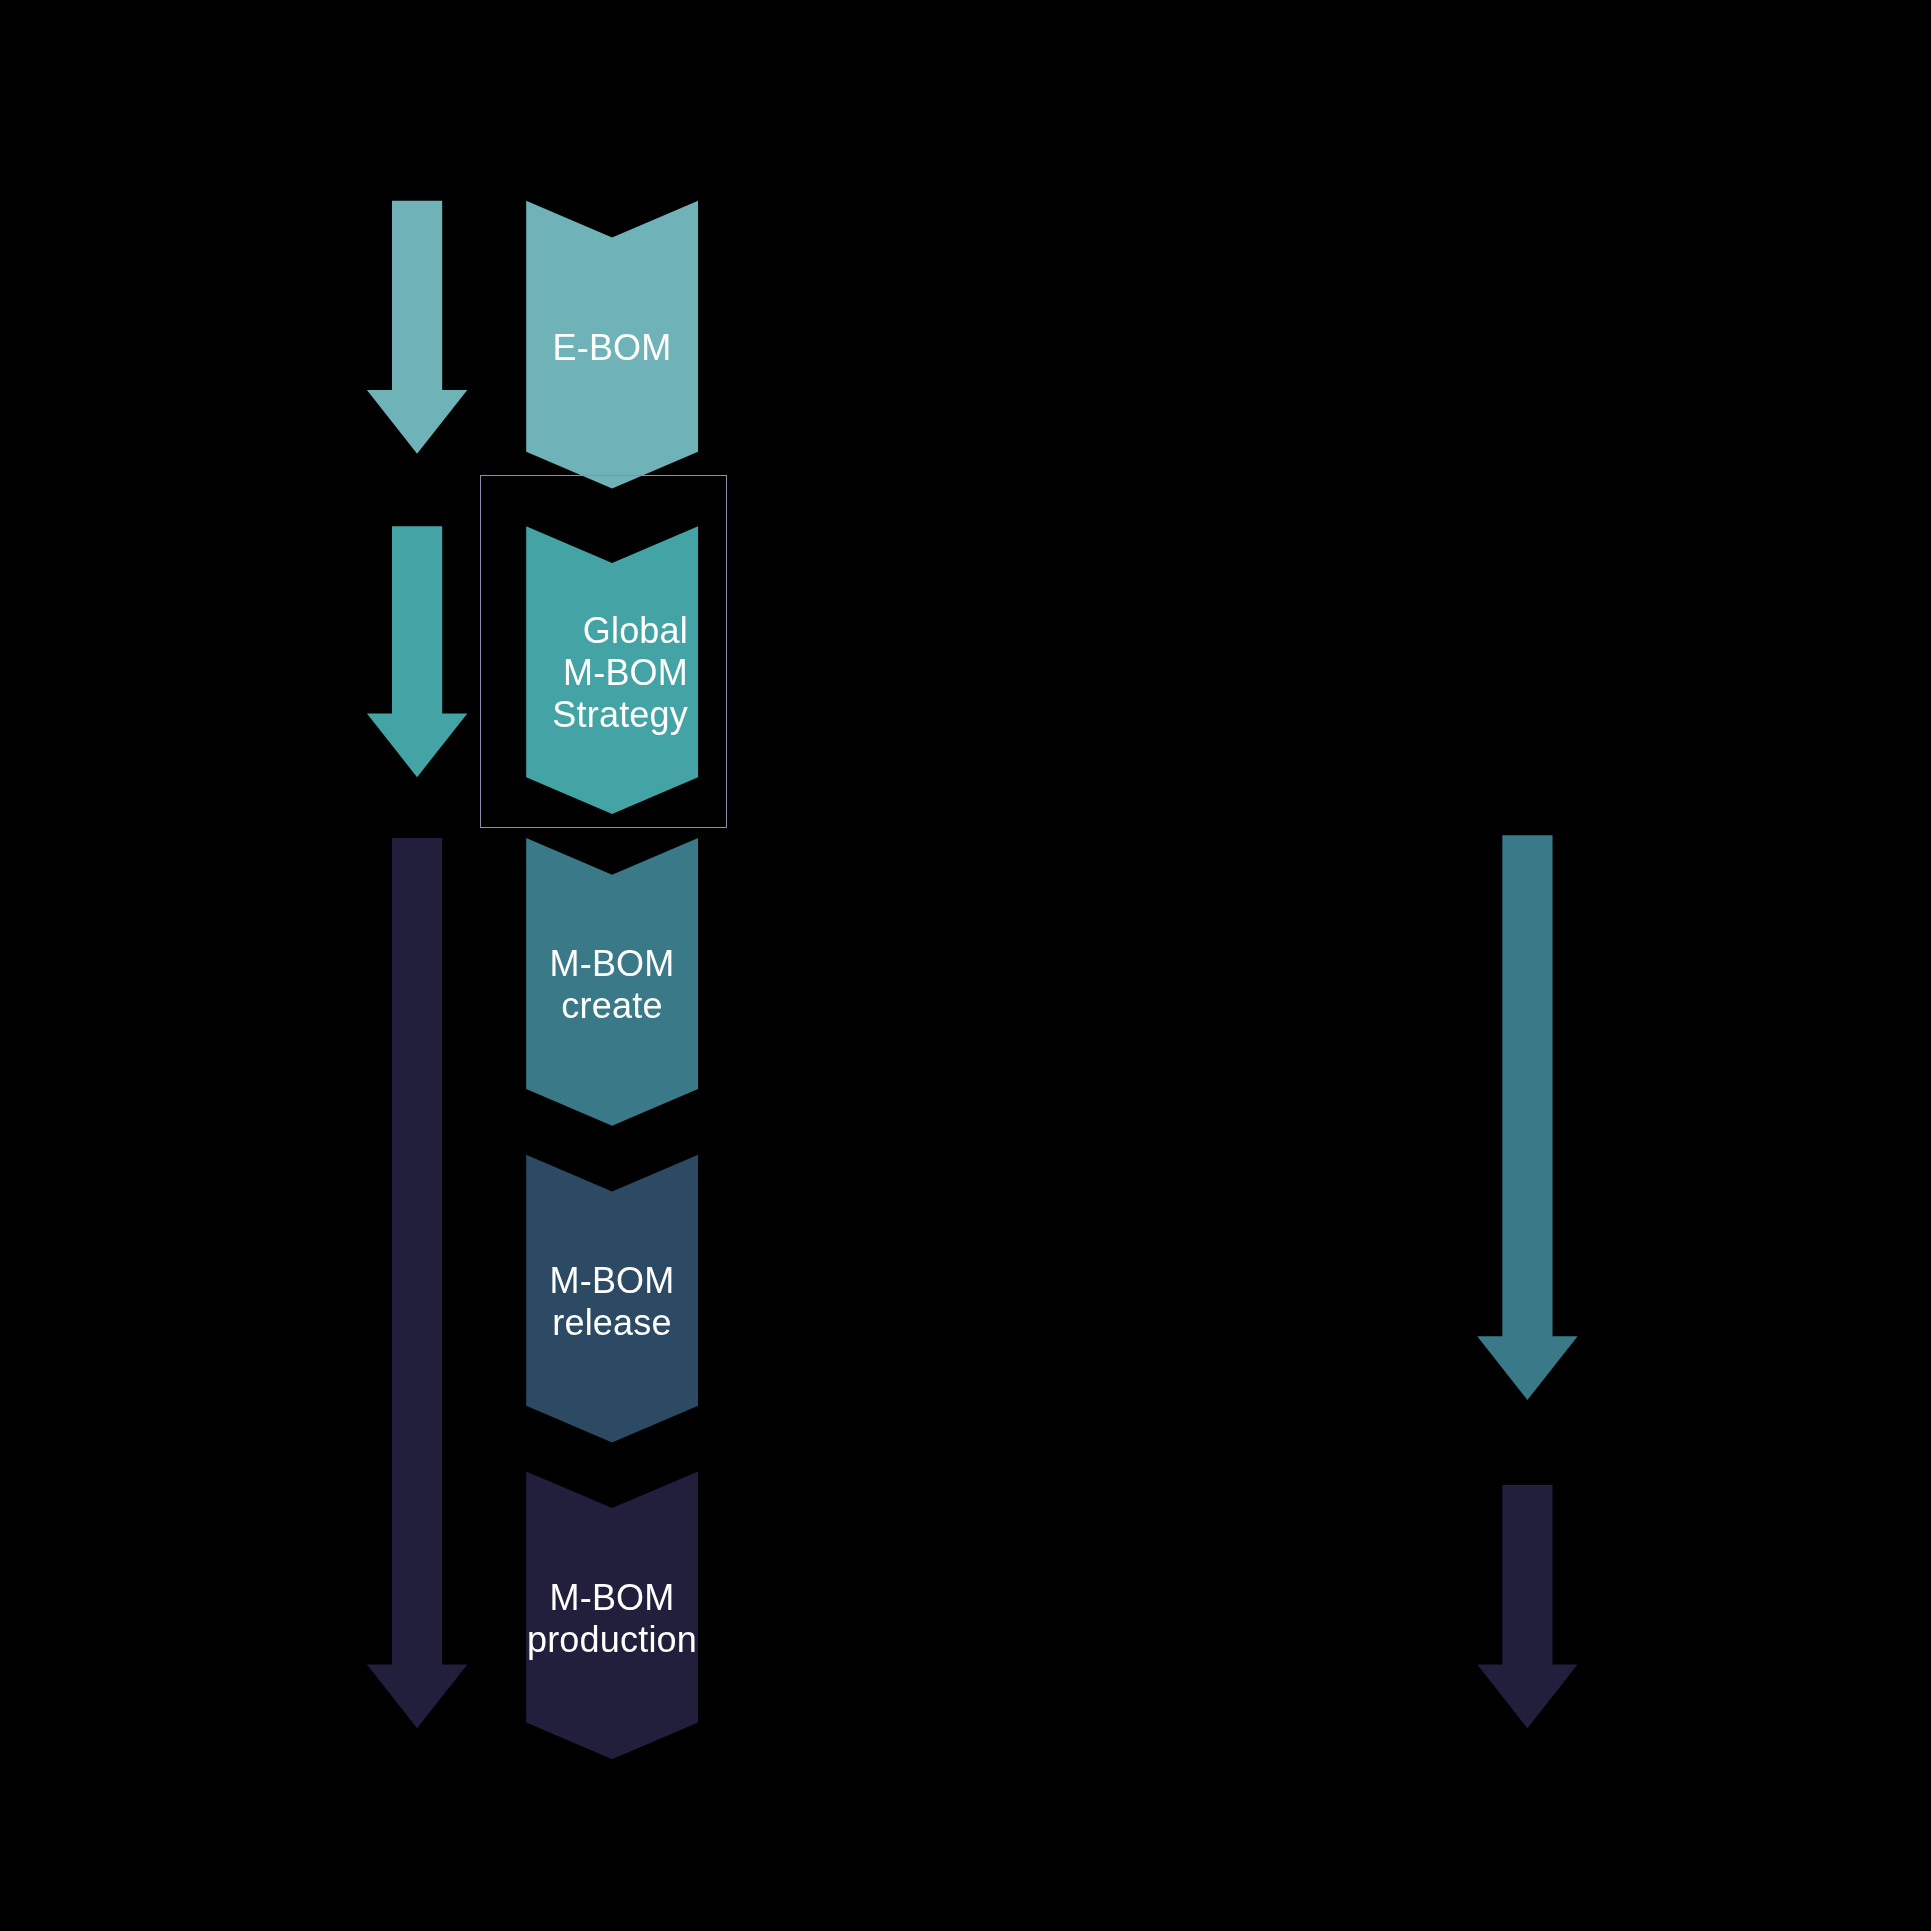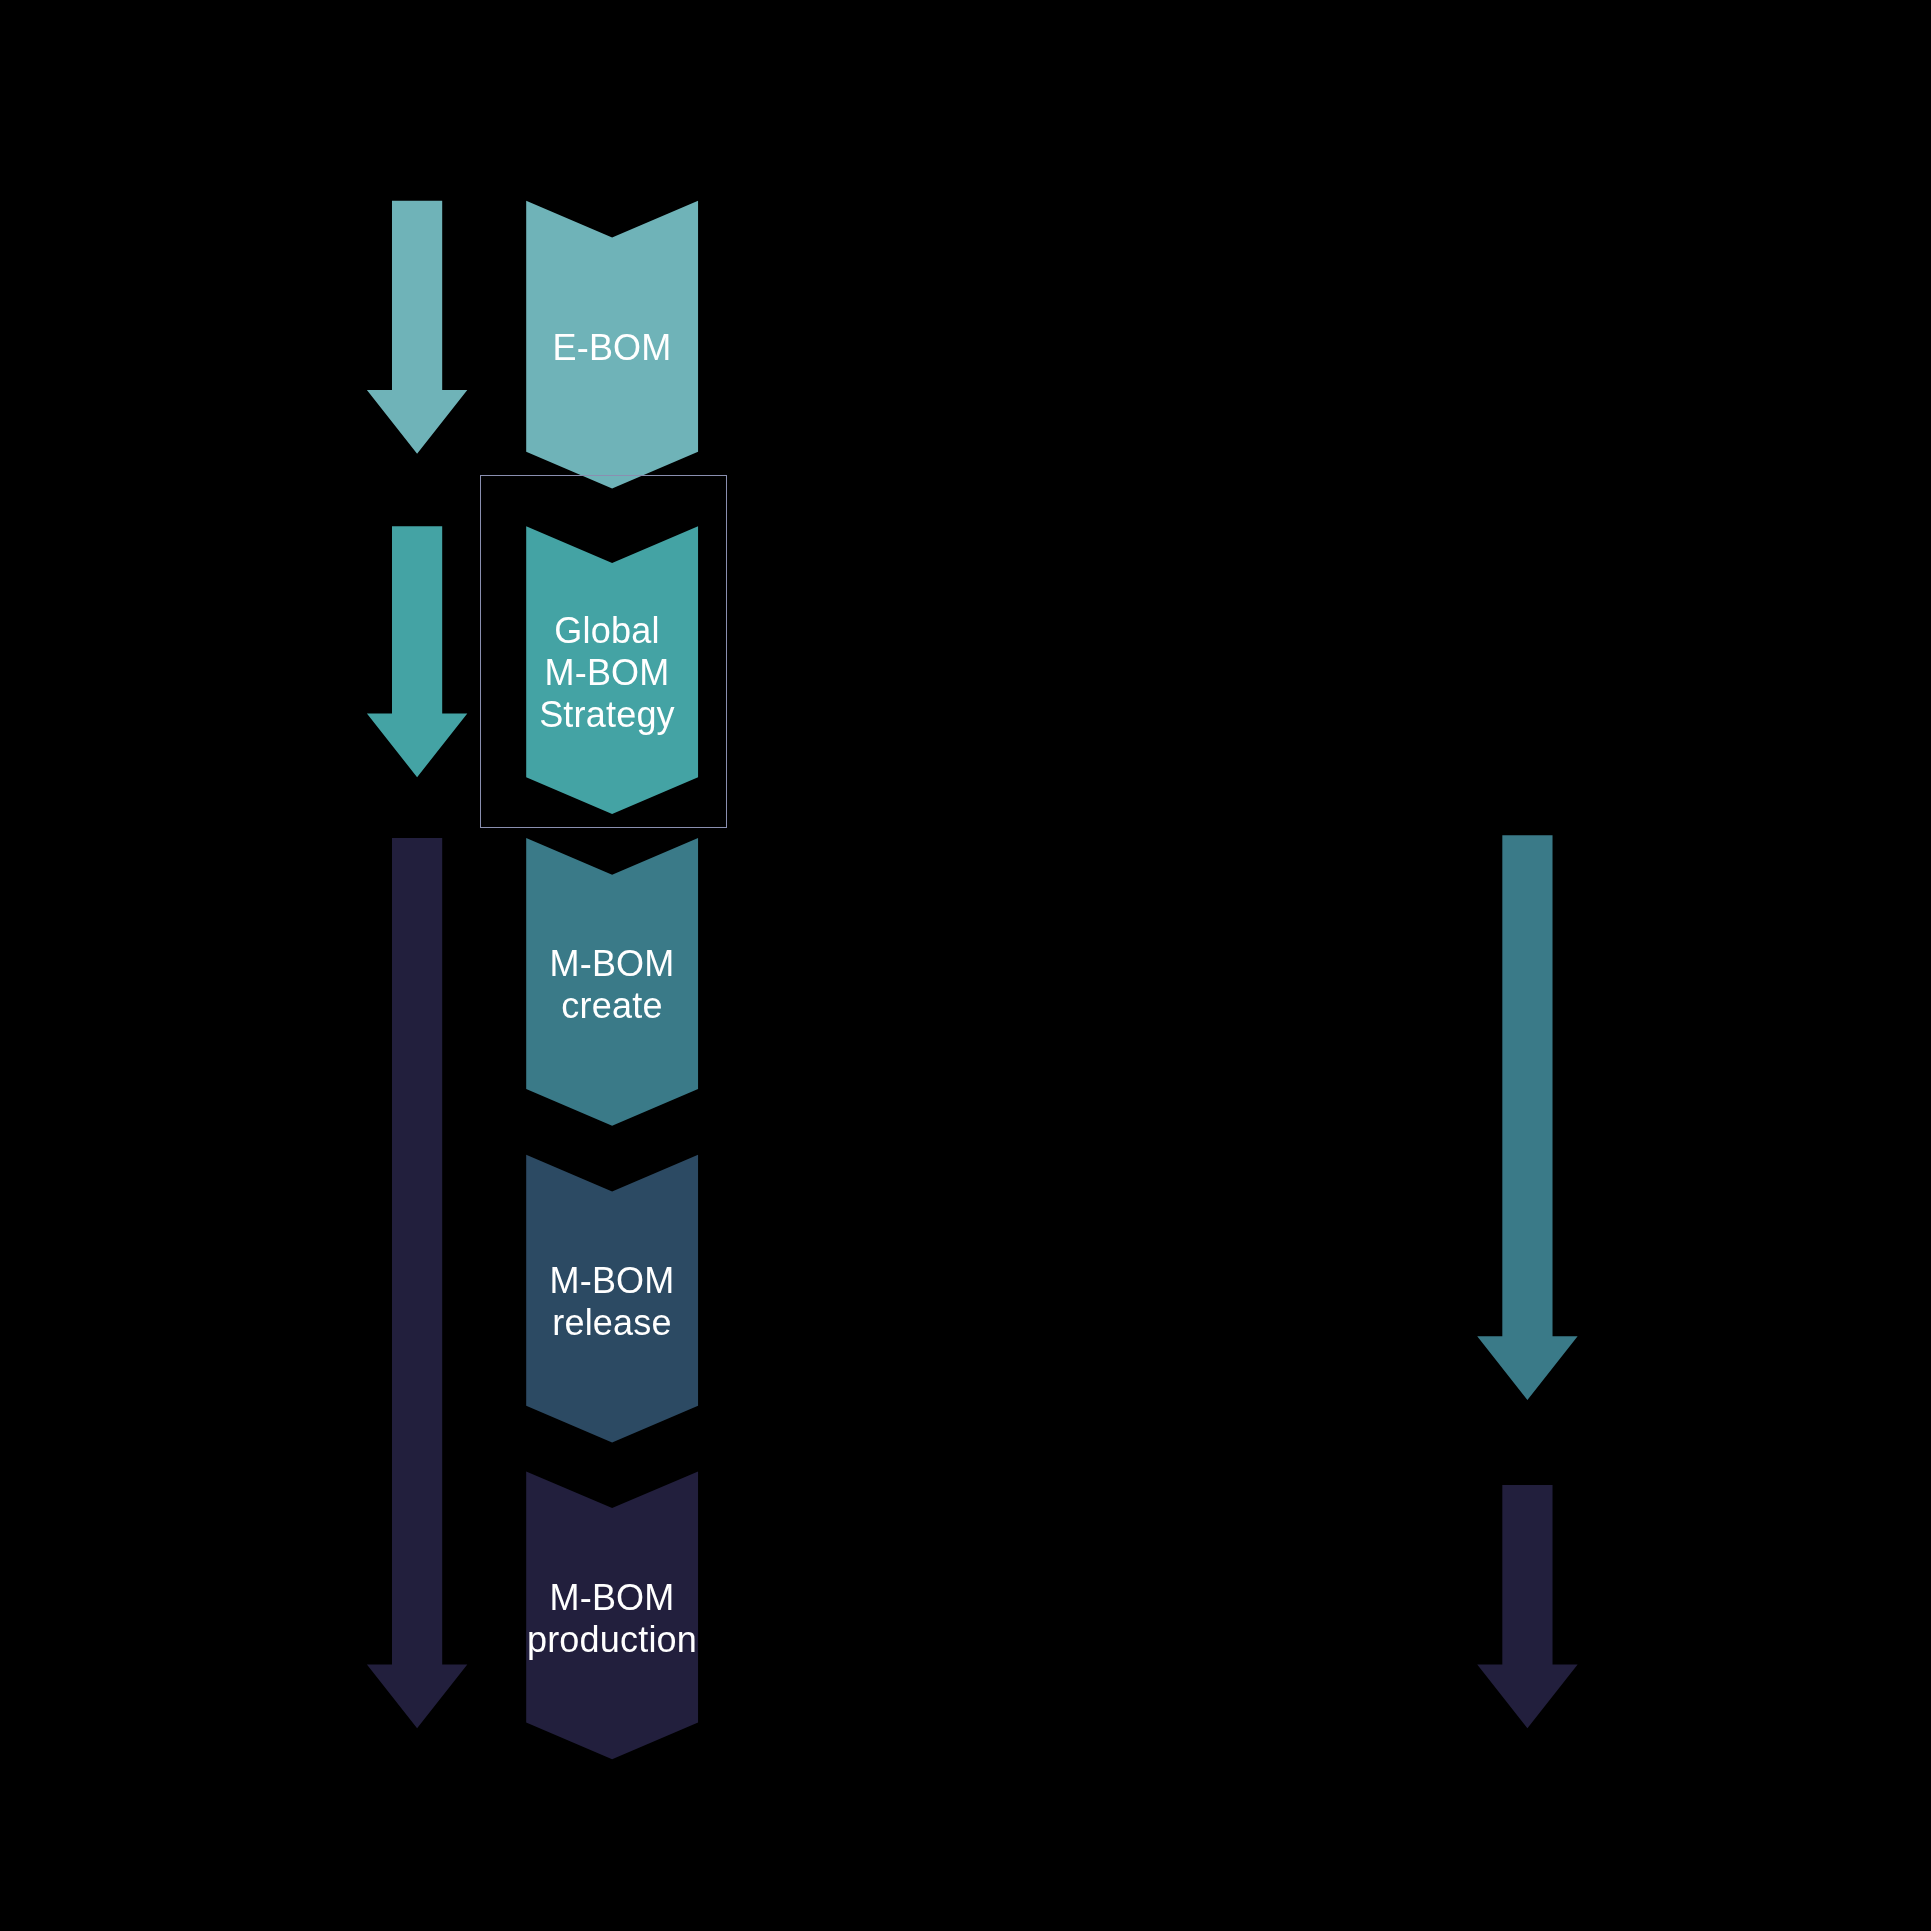--- a/index.html
+++ b/index.html
@@ -63,21 +63,21 @@
       <polygon points="1556,865 1608,865 1608,1384 1634,1384 1582,1450 1530,1384 1556,1384" fill="#3a7a88"></polygon>
       <polygon points="1556,1538 1608,1538 1608,1724 1634,1724 1582,1790 1530,1724 1556,1724" fill="#221f3d"></polygon>
     </svg>
 
   <div class="layer" id="box-layer">
       <div class="group-box" style="left: 480px; top: 475px; width: 247px; height: 353px; border-color: rgb(138, 143, 176);"></div>
     </div>
 
   <div class="layer" id="label-layer">
       <div class="chev-label" style="left: 526px; width: 172px; top: 327px; color: rgb(255, 255, 255);">E-BOM</div>
-      <div class="chev-label" style="left: 526px; width: 162px; top: 610px; color: rgb(255, 255, 255);">Global
+      <div class="chev-label" style="left: 526px; width: 162px; top: 610px; color: rgb(255, 255, 255); text-align: right;">Global
 M-BOM
 Strategy</div>
       <div class="chev-label" style="left: 526px; width: 172px; top: 943px; color: rgb(255, 255, 255);">M-BOM
 create</div>
       <div class="chev-label" style="left: 526px; width: 172px; top: 1260px; color: rgb(255, 255, 255);">M-BOM
 release</div>
       <div class="chev-label" style="left: 526px; width: 172px; top: 1577px; color: rgb(255, 255, 255);">M-BOM
 production</div>
     </div>
 

